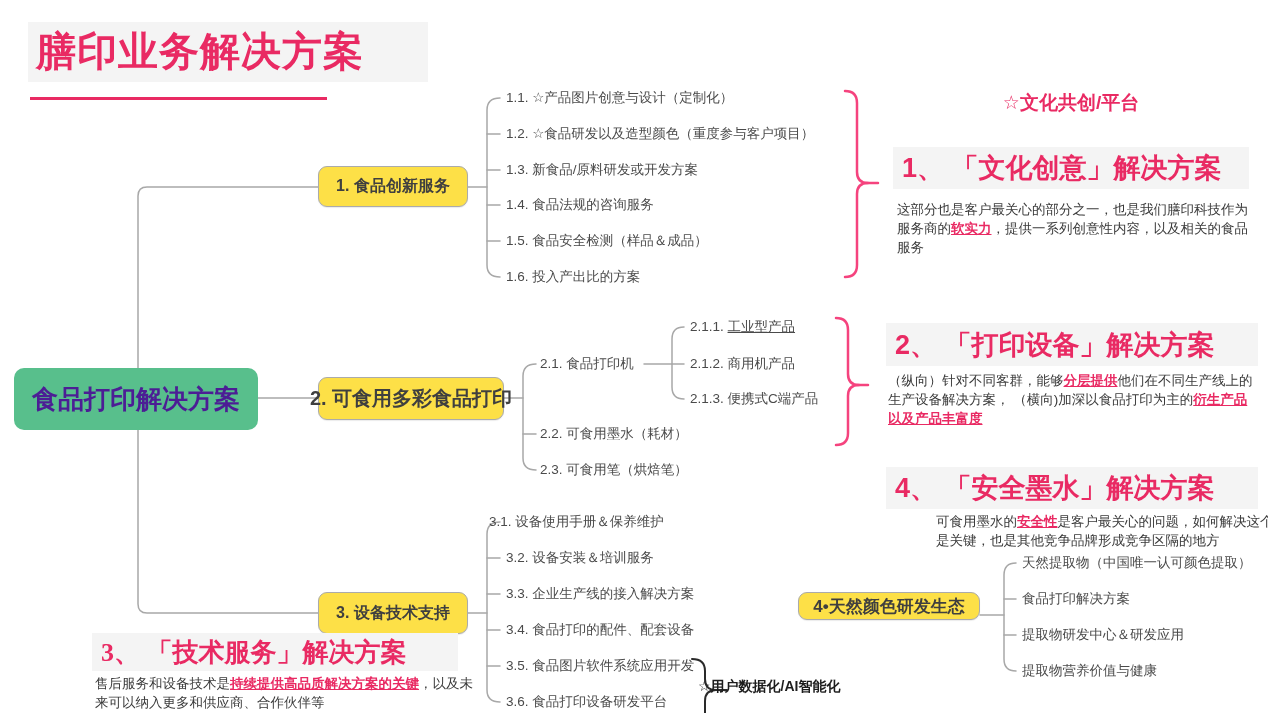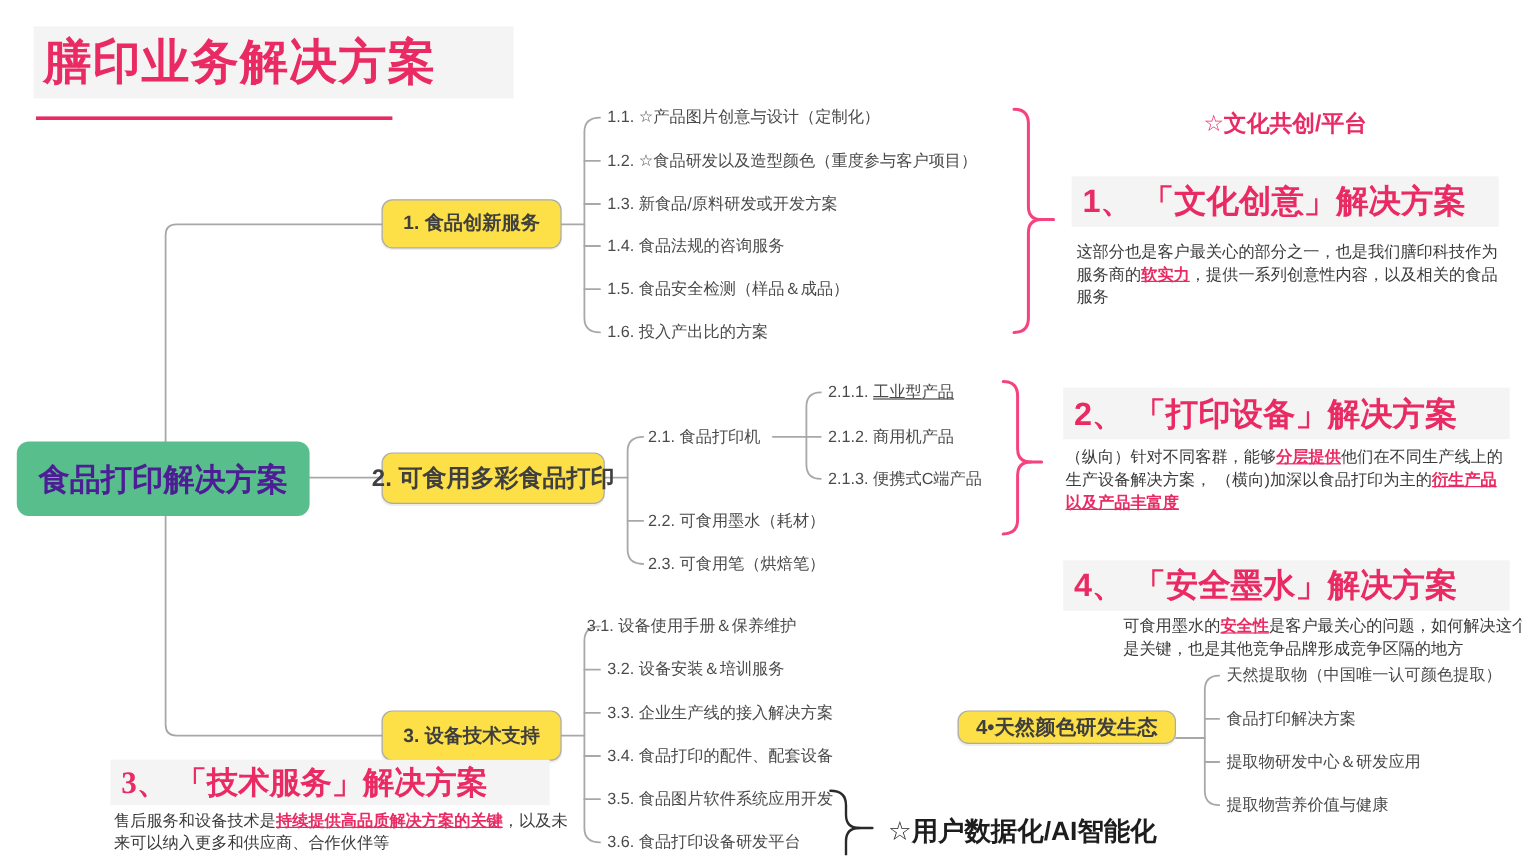--- a/index.html
+++ b/index.html
@@ -52,21 +52,21 @@
   .h1{left:893px;top:147px;width:356px;height:42px;}
   .h2{left:886px;top:323px;width:372px;height:43px;}
   .h4{left:886px;top:467px;width:372px;height:42px;}
   .h3{left:92px;top:633px;width:366px;height:38px;font-size:26px;font-family:Liberation Serif, serif;}
   .para{font-size:13.5px;line-height:1.4;color:#3A3A3A;white-space:pre-wrap;}
   .p1{left:897px;top:201px;width:352px;}
   .p2{left:888px;top:372px;width:372px;}
   .p4{left:888px;top:513px;width:372px;margin-left:48px;}
   .p3{left:95px;top:675px;width:382px;}
   .para .hl{color:var(--accent);font-weight:bold;text-decoration:underline;}
-  .user-data{left:740px;top:678px;font-size:22px;font-weight:bold;color:var(--black);white-space:nowrap;}
+  .user-data{left:698px;top:678px;font-size:14px;font-weight:bold;color:var(--black);white-space:nowrap;}
   
   #lines{position:absolute;left:0;top:0;width:1268px;height:713px;}
   .tree{stroke:var(--line);stroke-width:1.5;fill:none;stroke-linecap:round;}
   .brkt{stroke:var(--bracket);stroke-width:2.5;fill:none;stroke-linecap:round;}
   .brkt-dark{stroke:#2A2A2A;stroke-width:2;fill:none;stroke-linecap:round;}
 </style>
 </head>
 <body>
 
 <div id="canvas">

